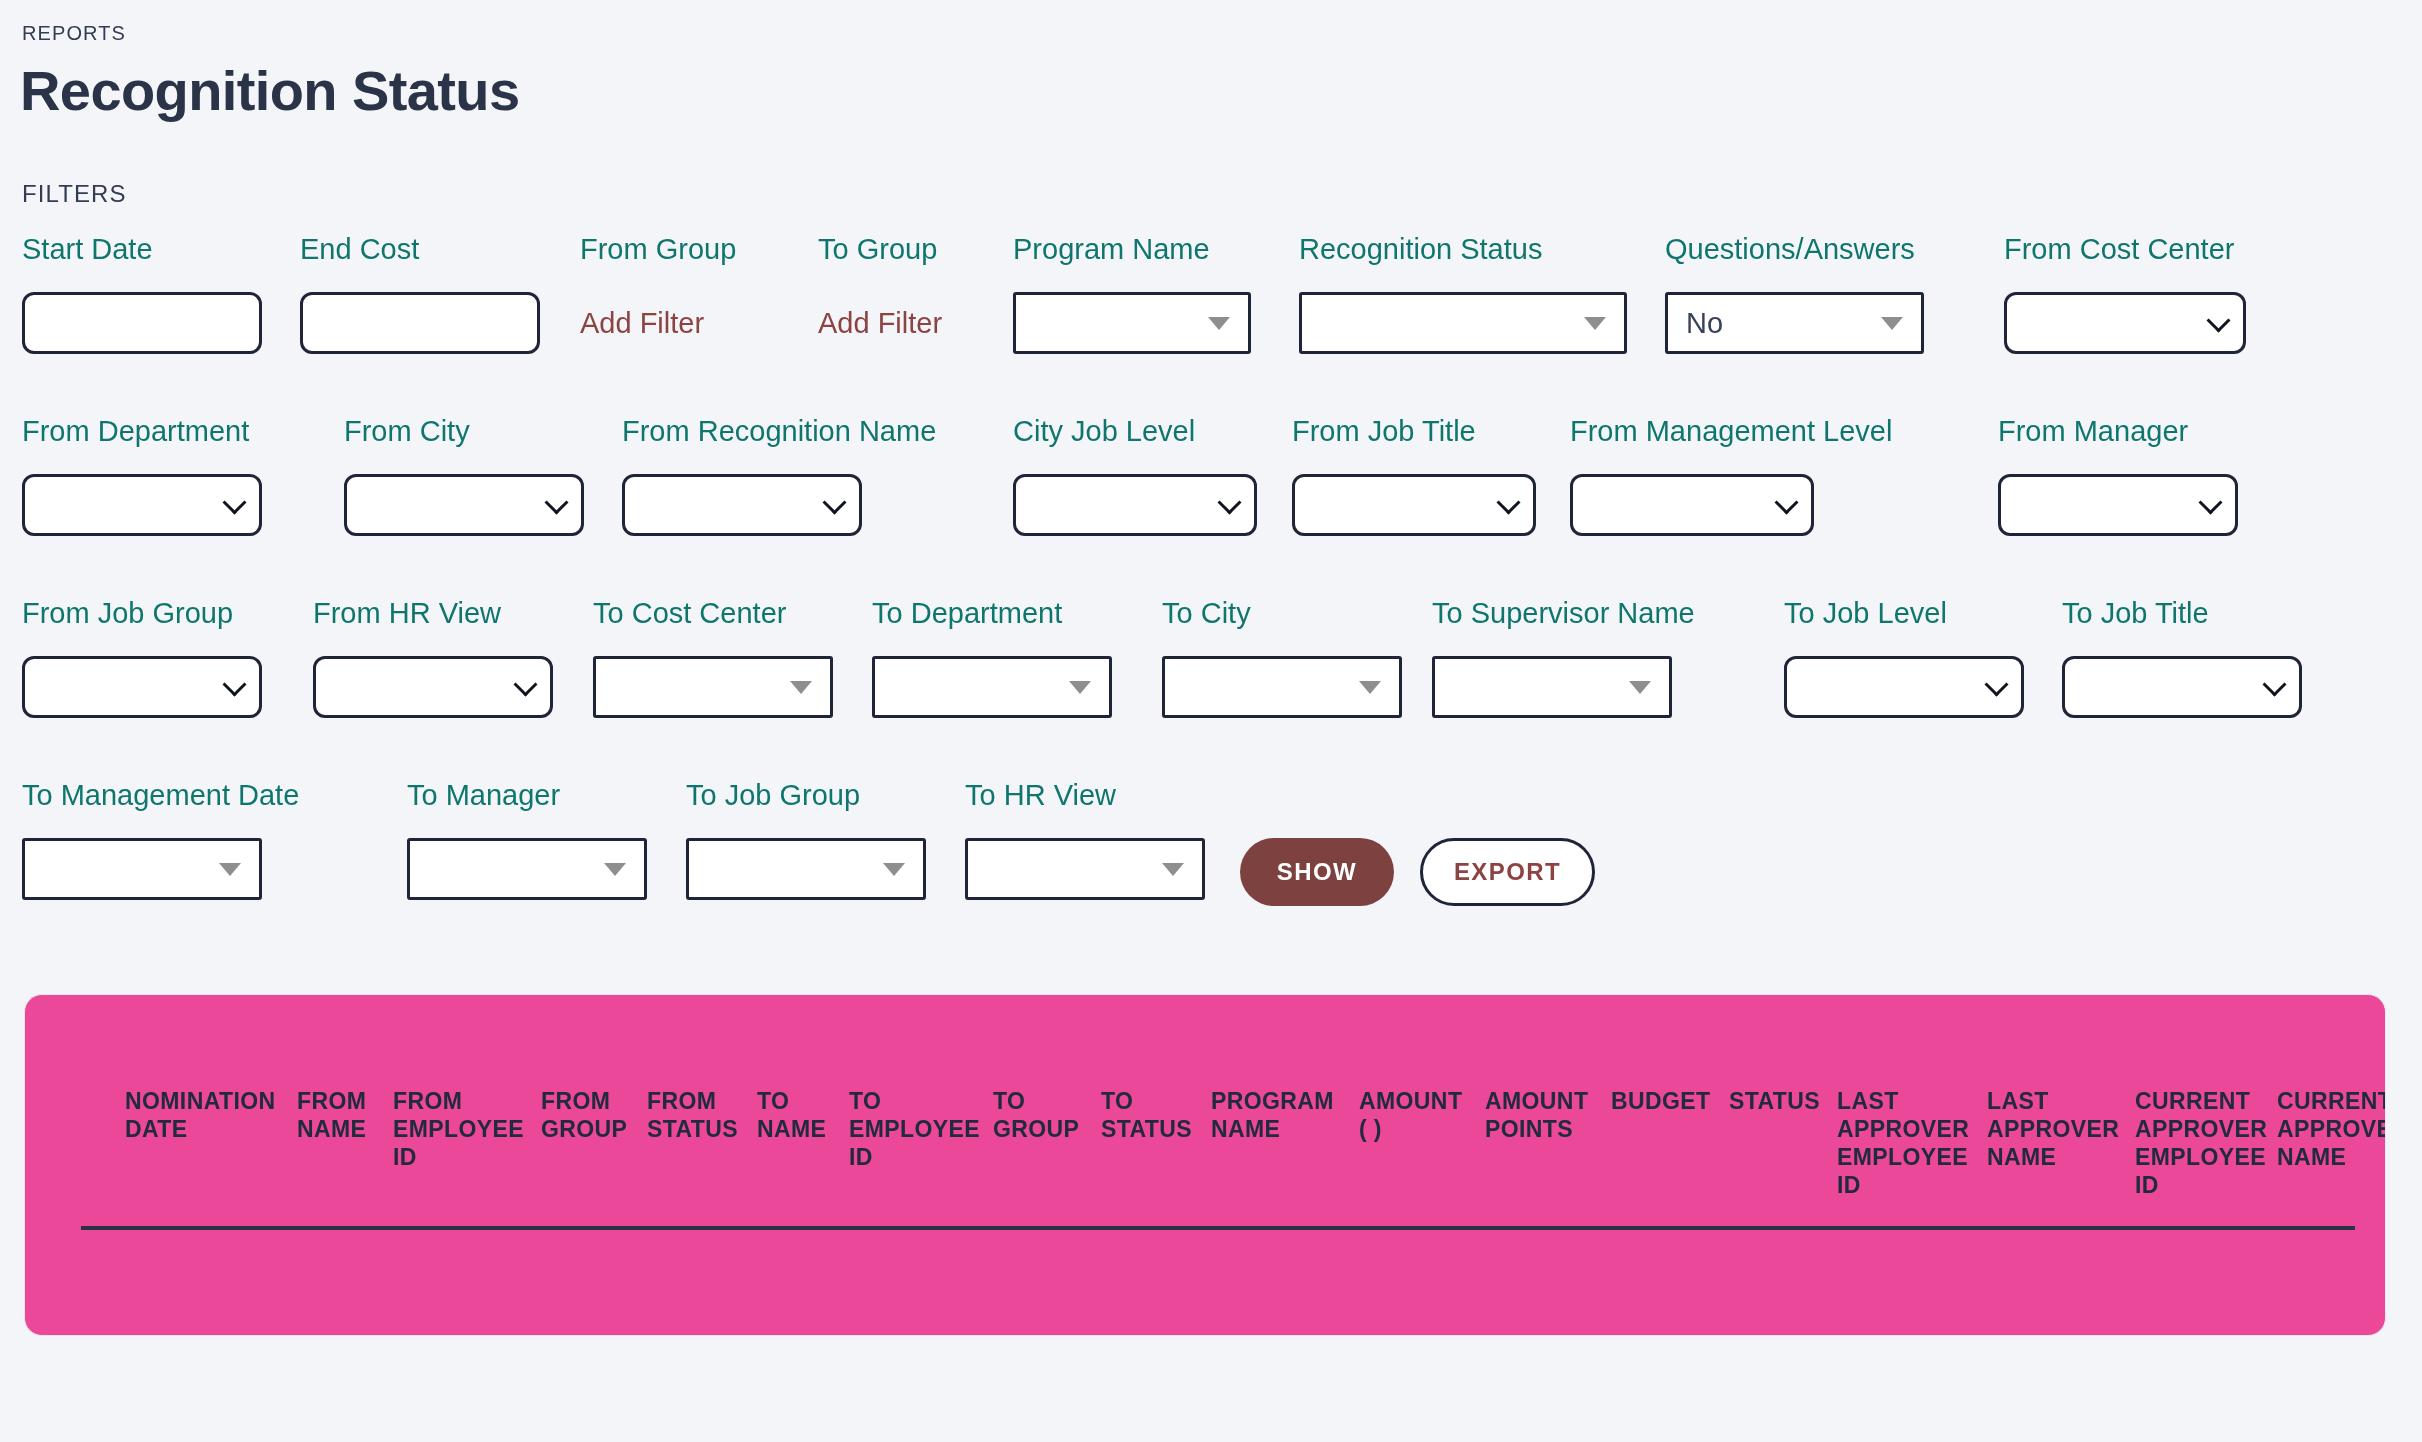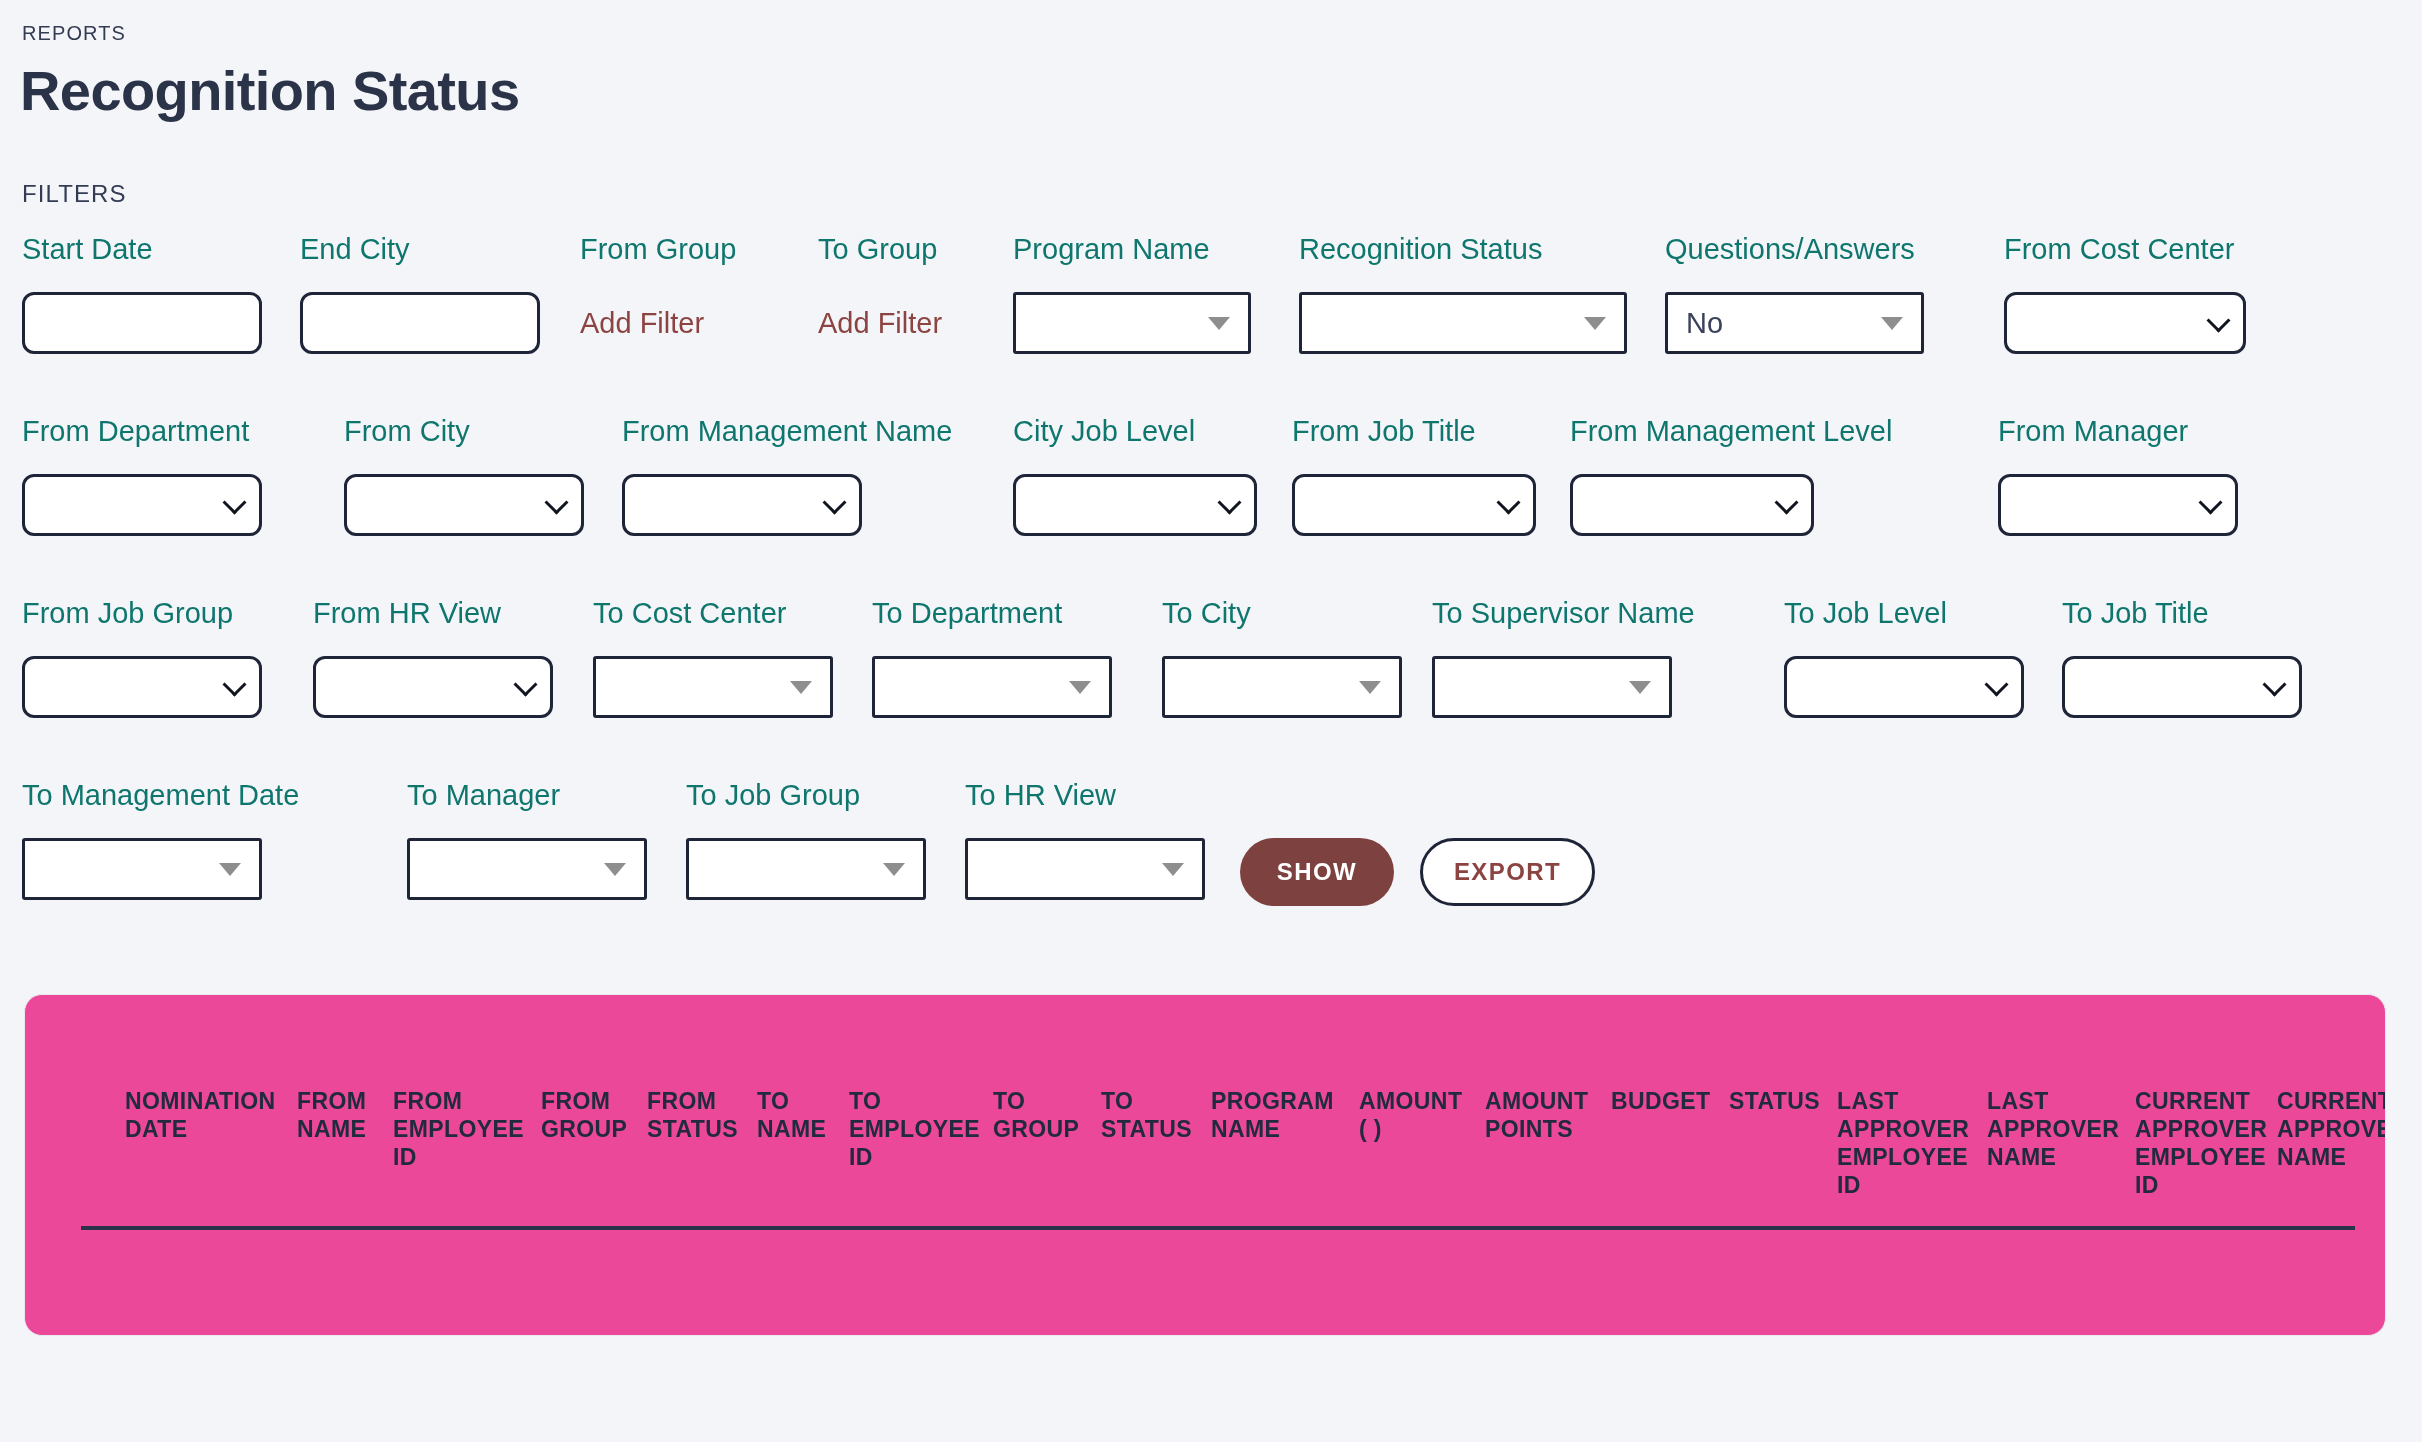--- a/index.html
+++ b/index.html
@@ -232,21 +232,21 @@
     <div class="frow">
 
       <div class="field" style="left:22px;">
         <div class="field-label">Start Date</div>
         <div class="ctrl-wrap">
           <input class="date-input" style="width: 240px;" type="text" value="">
         </div>
       </div>
 
       <div class="field" style="left:300px;">
-        <div class="field-label">End City</div>
+        <div class="field-label">End Cost</div>
         <div class="ctrl-wrap">
           <input class="date-input" style="width: 240px;" type="text" value="">
         </div>
       </div>
 
       <div class="field" style="left:580px;">
         <div class="field-label">From Group</div>
         <a class="add-filter">Add Filter</a>
       </div>
 
@@ -309,21 +309,21 @@
       <div class="field" style="left:344px;">
         <div class="field-label">From City</div>
         <div class="ctrl-wrap">
           <div class="sel-native" style="width:240px;">
             <span class="chev"></span>
           </div>
         </div>
       </div>
 
       <div class="field" style="left:622px;">
-        <div class="field-label">From Management Name</div>
+        <div class="field-label">From Recognition Name</div>
         <div class="ctrl-wrap">
           <div class="sel-native" style="width:240px;">
             <span class="chev"></span>
           </div>
         </div>
       </div>
 
       <div class="field" style="left:1013px;">
         <div class="field-label">City Job Level</div>
         <div class="ctrl-wrap">

